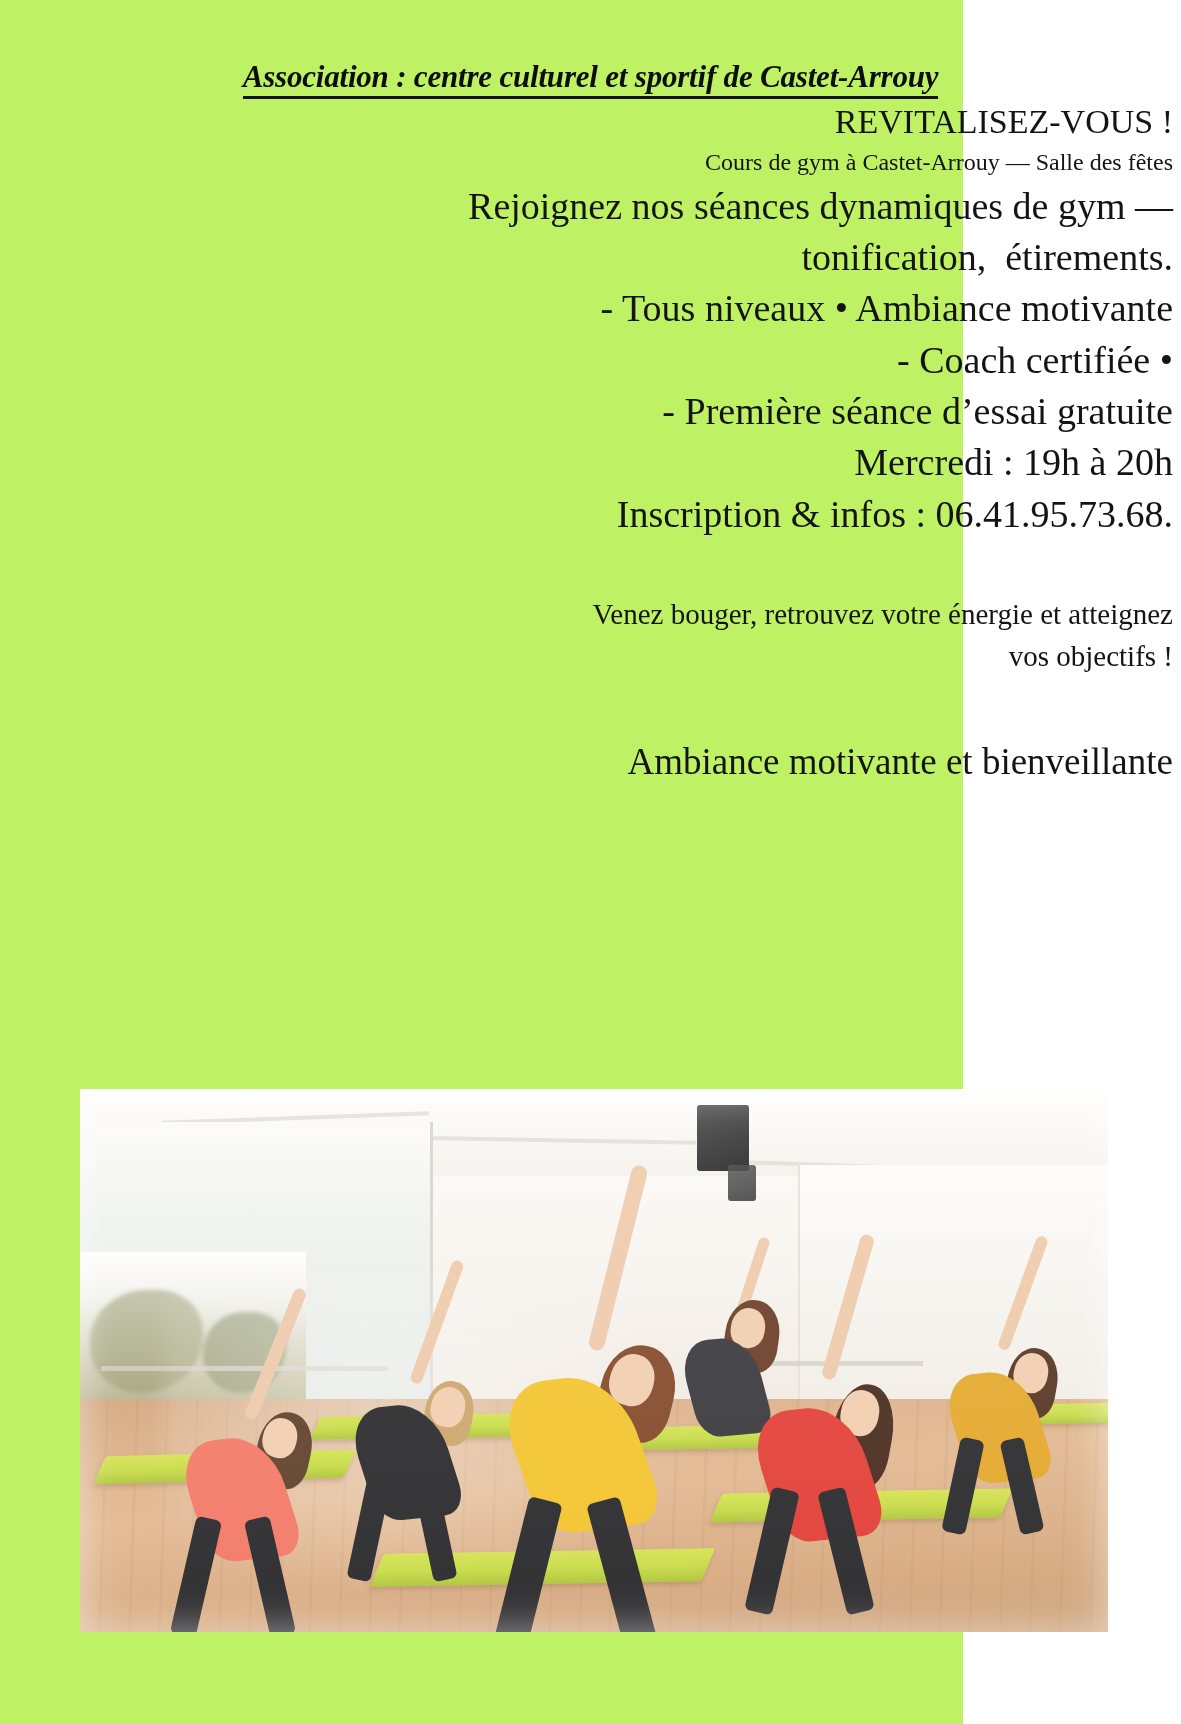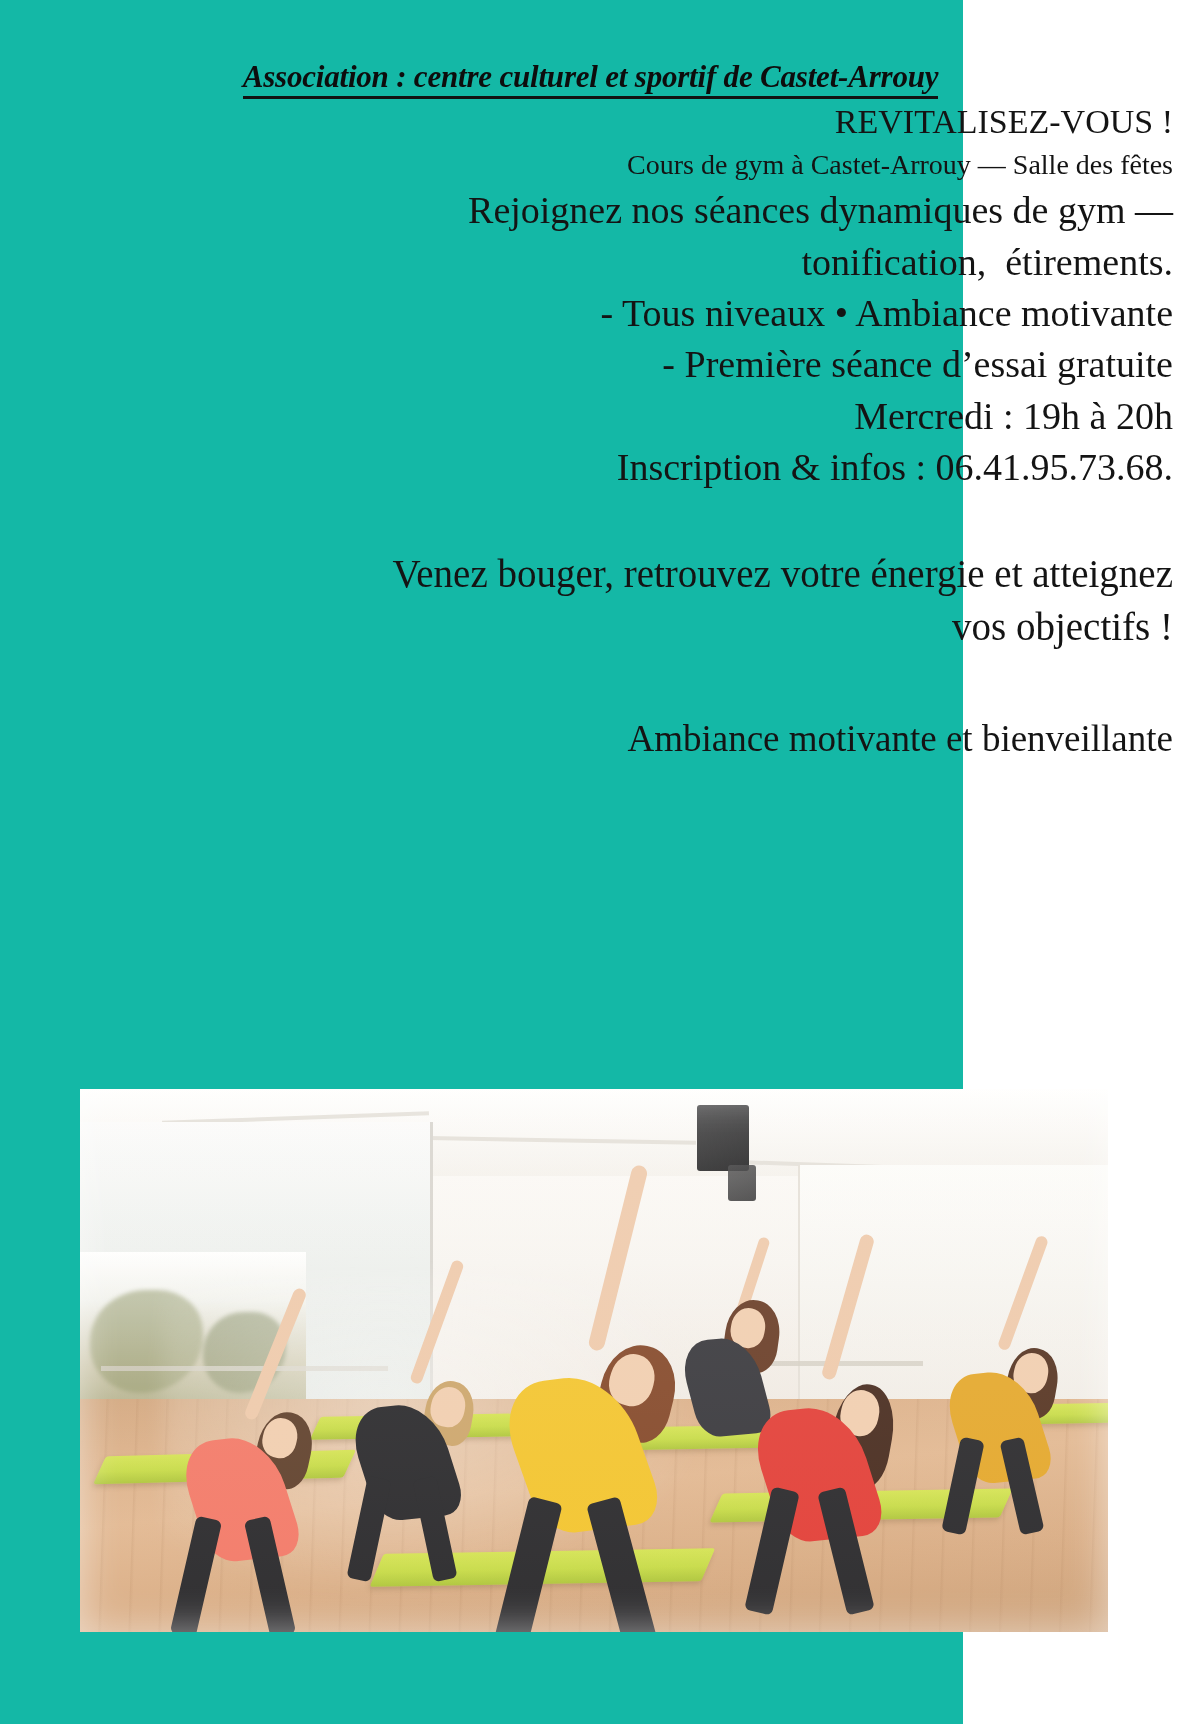--- a/index.html
+++ b/index.html
@@ -14,21 +14,21 @@
     overflow: hidden;
     font-family: "Liberation Serif", "DejaVu Serif", serif;
     color: #111111;
     position: relative;
   }
 
   .page {
     width: 963px;
     height: 1724px;
     position: relative;
-    background: #14b8a6;
+    background: #bef264;
   }
 
   .text-block {
     position: absolute;
     left: 0;
     top: 60px;
     width: 1181px;
     text-align: center;
   }
 
@@ -50,40 +50,40 @@
 
   .line {
     line-height: 1.14;
     margin: 8px;
     color: #141414;
     white-space: pre-wrap;
     text-align: right;
   }
 
   .l-revital { font-size: 34px; margin-top: 8px; }
-  .l-big { font-size: 28px; margin-top: 3px; }
+  .l-big { font-size: 24px; margin-top: 3px; }
   .l-body { font-size: 38px; margin-top: 2px; }
   .l-body2 { font-size: 38px; margin-top: 1px; }
 
   .email-line {
     margin-top: 2px;
     font-size: 37px;
     line-height: 1.14;
   }
   .email-link {
     color: #1f5296;
     text-decoration: underline;
     text-decoration-thickness: 2px;
     text-underline-offset: 3px;
   }
 
   .spacer-1 { height: 46px; }
   .spacer-2 { height: 52px; }
 
-  .l-closing { font-size: 39px; line-height: 1.16; }
+  .l-closing { font-size: 29px; line-height: 1.16; }
   .l-ambiance { font-size: 37px; line-height: 1.16; }
 
   
   .photo-frame {
     position: absolute;
     left: 80px;
     top: 1089px;
     width: 1028px;
     height: 543px;
     overflow: hidden;
@@ -236,20 +236,21 @@
     <p class="assoc-title"><span class="u">Association : centre culturel et sportif de Castet-Arrouy</span></p>
 
     <p class="line l-revital">REVITALISEZ-VOUS !</p>
 
     <p class="line l-big">Cours de gym à Castet-Arrouy — Salle des fêtes</p>
 
     <p class="line l-body">Rejoignez nos séances dynamiques de gym —</p>
     <p class="line l-body">tonification,  étirements.</p>
 
     <p class="line l-body2">- Tous niveaux • Ambiance motivante</p>
+    <p class="line l-body2">- Coach certifiée •</p>
     <p class="line l-body2">- Première séance d’essai gratuite</p>
 
     <p class="line l-body2">Mercredi : 19h à 20h</p>
 
     <p class="line l-body2">Inscription &amp; infos : 06.41.95.73.68.</p>
 
 
     <div class="spacer-1"></div>
 
     <p class="line l-closing">Venez bouger, retrouvez votre énergie et atteignez</p>

